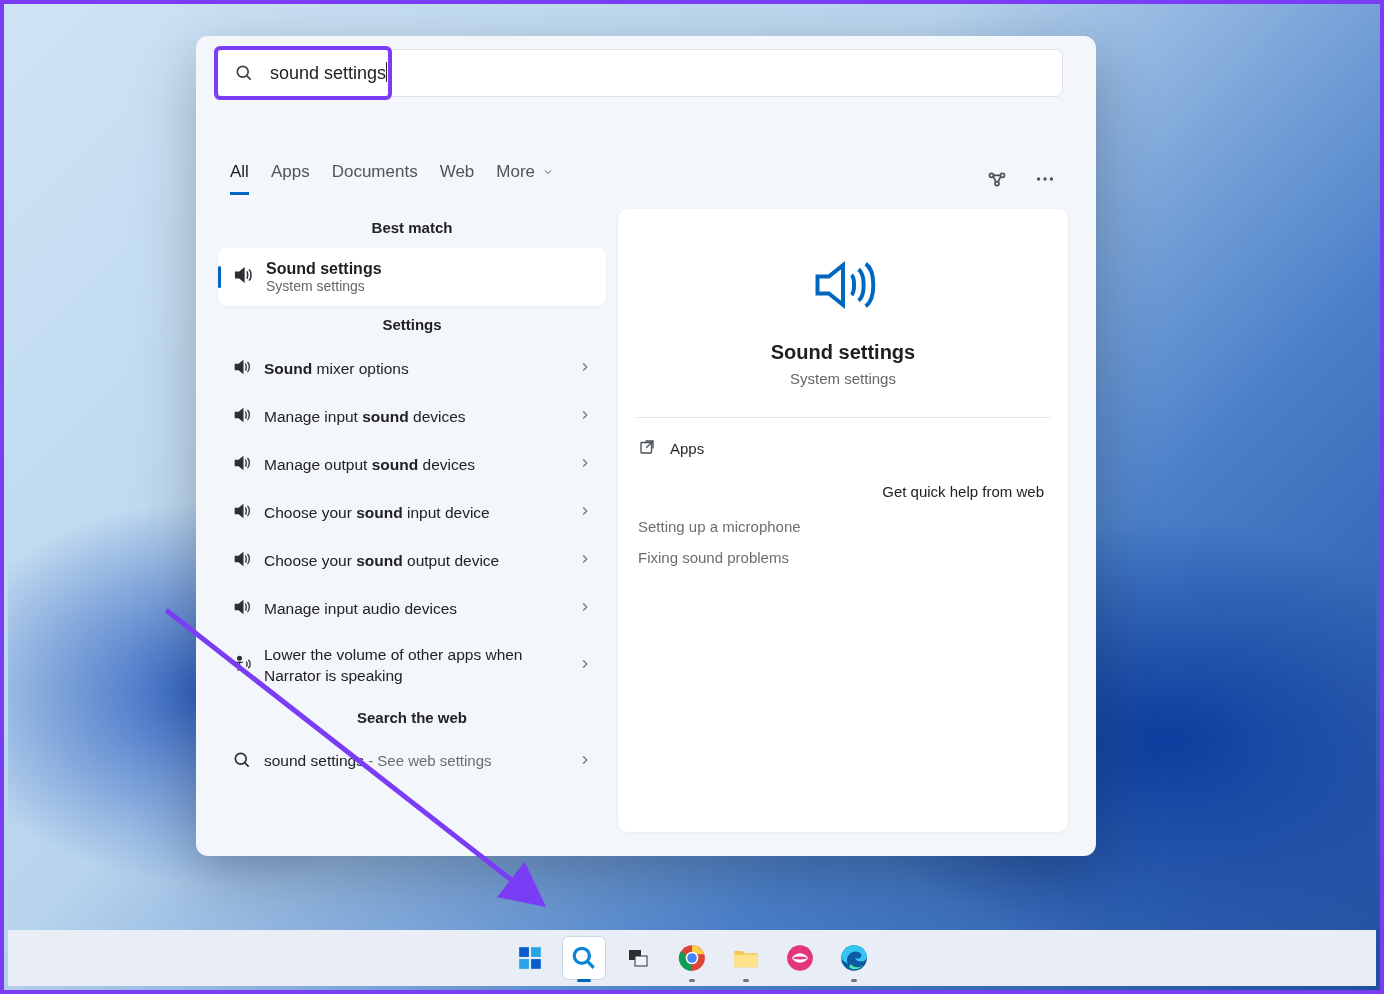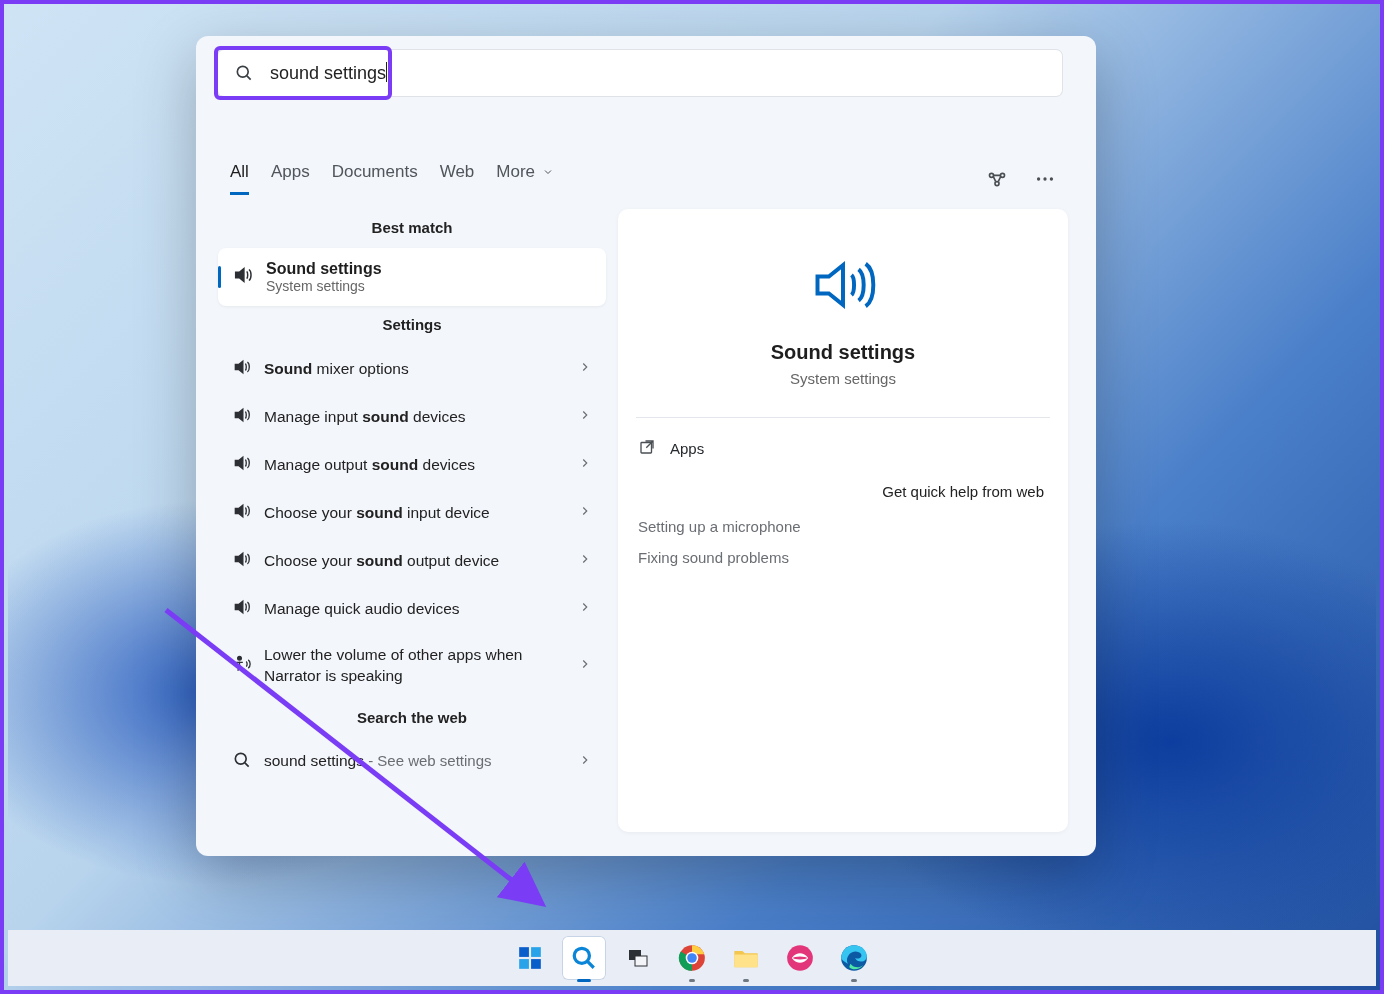--- a/index.html
+++ b/index.html
@@ -308,21 +308,21 @@
             <span class="txt">Choose your <b>sound</b> output device</span>
             <span class="chev"><svg width="14" height="14" viewBox="0 0 24 24" fill="none" stroke="#6a6e73" stroke-width="2">
                 <polyline points="9 6 15 12 9 18"></polyline>
               </svg></span>
           </div>
           <div class="list-item">
             <span><svg width="20" height="20" viewBox="0 0 24 24" fill="none" stroke="#2c2f33" stroke-width="1.6">
                 <path d="M4 9v6h4l5 4V5L8 9H4z" fill="#2c2f33"></path>
                 <path d="M16 8c1.5 1 1.5 7 0 8M18.5 6c3 2 3 10 0 12"></path>
               </svg></span>
-            <span class="txt">Manage quick audio devices</span>
+            <span class="txt">Manage input audio devices</span>
             <span class="chev"><svg width="14" height="14" viewBox="0 0 24 24" fill="none" stroke="#6a6e73" stroke-width="2">
                 <polyline points="9 6 15 12 9 18"></polyline>
               </svg></span>
           </div>
           <div class="list-item">
             <span><svg width="20" height="20" viewBox="0 0 24 24" fill="none" stroke="#2c2f33" stroke-width="1.6">
                 <circle cx="9" cy="5" r="2.2" fill="#2c2f33"></circle>
                 <path d="M9 9v5l-2 6M9 14l3 6M5 10h8M17 9c1.5 1 1.5 5 0 6M19.5 7c3 2 3 8 0 10"></path>
               </svg></span>
             <span class="txt">Lower the volume of other apps when Narrator is speaking</span>

